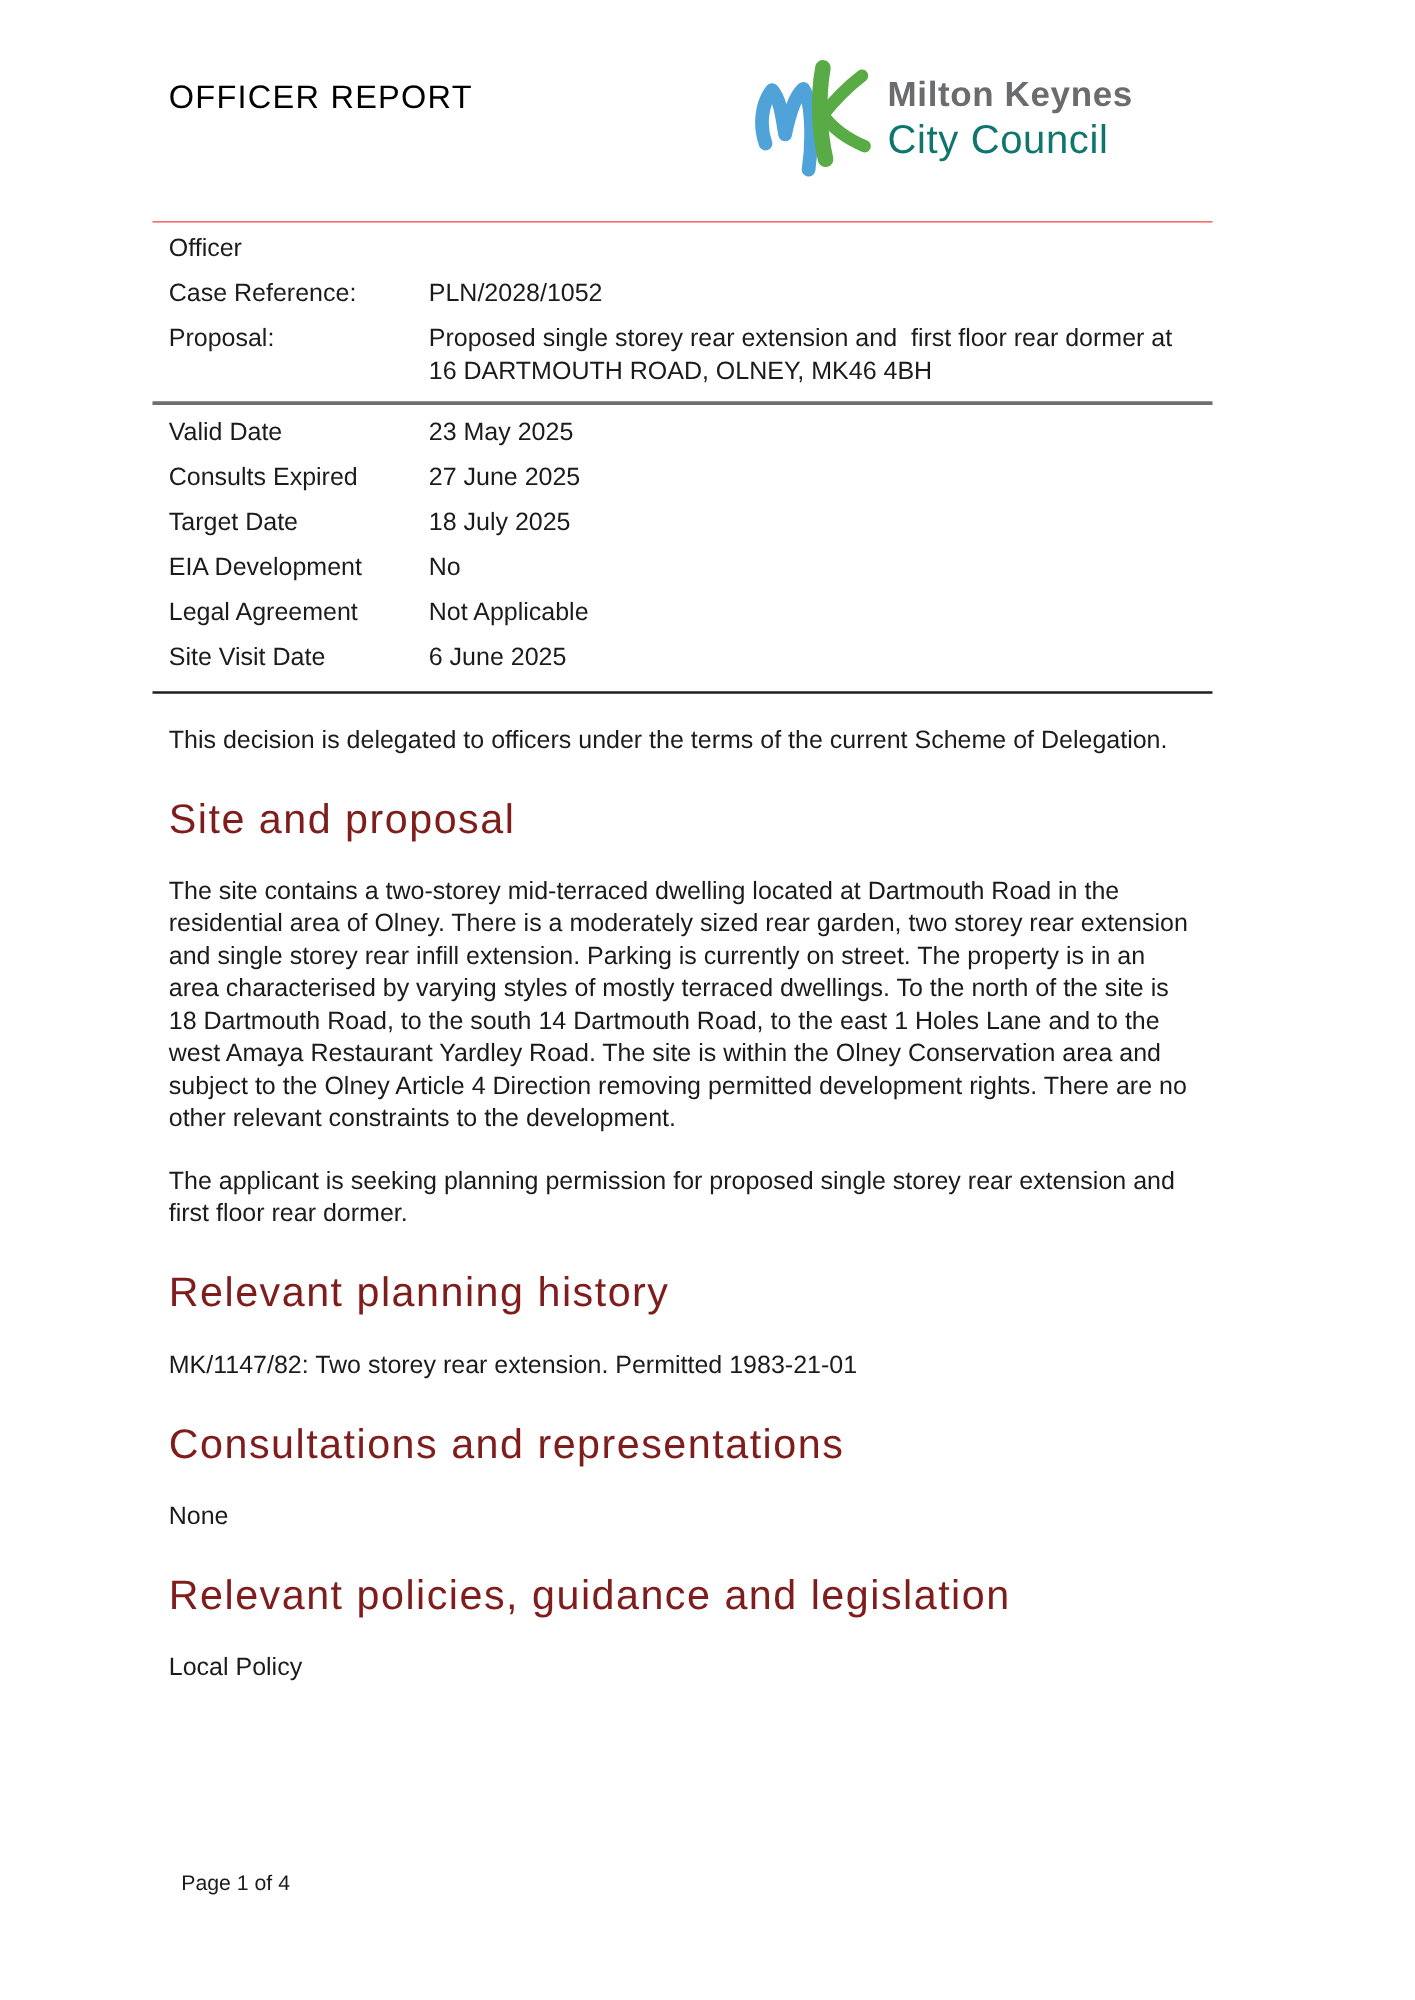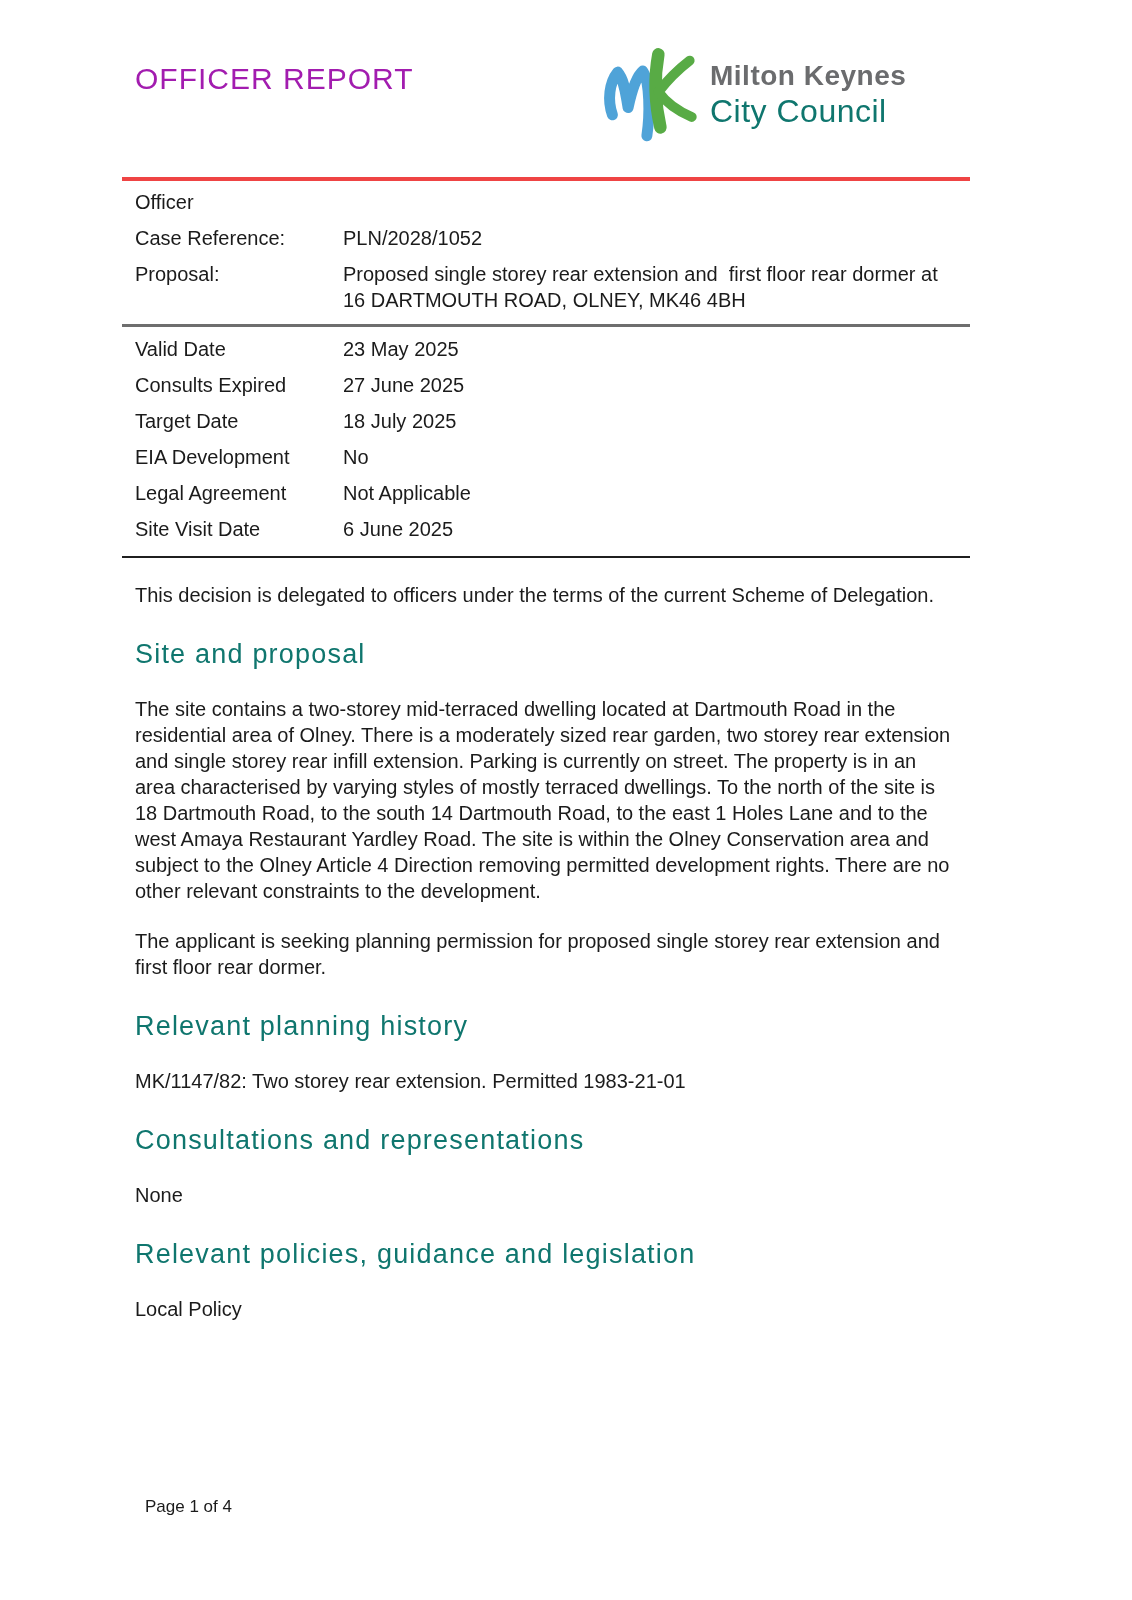--- a/index.html
+++ b/index.html
@@ -8,43 +8,43 @@
     width:1132px; height:1600px;
     background:#ffffff;
     font-family:"Liberation Sans", sans-serif;
     color:#1b1b1b;
     overflow:hidden;
   }
   
   .header { position:relative; height:177px; }
   .report-title {
     position:absolute; left:135px; top:62px;
-    font-size:30px; font-weight:500; letter-spacing:1px; color:#a21caf;
+    font-size:26px; font-weight:500; letter-spacing:1px; color:#000000;
   }
   .logo { position:absolute; left:598px; top:46px; display:flex; align-items:flex-start; }
   .logo-mark { width:104px; height:96px; flex:0 0 auto; }
   .logo-text { margin-left:8px; margin-top:16px; line-height:1.0; }
   .logo-name    { font-size:28px; font-weight:700; color:#6b6c6e; letter-spacing:0.5px; }
   .logo-subname { font-size:32px; font-weight:400; color:#0f766e; margin-top:5px; letter-spacing:0.5px; }
 
   
   .tables { margin-left:122px; width:848px; }
   .tbl { border-top:2px solid #2a2a2a; }
-  .tbl.case-tbl  { border-top:4px solid #ef4444; border-bottom:3px solid #6e6e6e; padding:3px 0 6px 0; }
+  .tbl.case-tbl  { border-top:1px solid #ef4444; border-bottom:3px solid #6e6e6e; padding:3px 0 6px 0; }
   .tbl.dates-tbl { border-top:none; border-bottom:2px solid #1f1f1f; padding:4px 0 9px 0; }
   .trow { display:grid; grid-template-columns:221px 1fr; padding:5px 0; }
   .tlabel { padding-left:13px; font-size:20px; line-height:26px; }
   .tvalue { font-size:20px; line-height:26px; white-space:pre-wrap; padding-right:6px; }
 
   
   .doc-body { margin-left:135px; width:818px; }
   .doc-body p { margin:24px 0; font-size:20px; line-height:26px; }
   .doc-body h2 {
     margin:31px 0 26px 0;
-    font-size:27px; font-weight:400; letter-spacing:1.2px; color:#0f766e;
+    font-size:33px; font-weight:400; letter-spacing:1.2px; color:#7f1d1d;
   }
 
   
   .footer { position:absolute; left:145px; top:1497px; font-size:17px; color:#1b1b1b; }
 </style>
 </head>
 <body>
 
 <div class="page">
 

